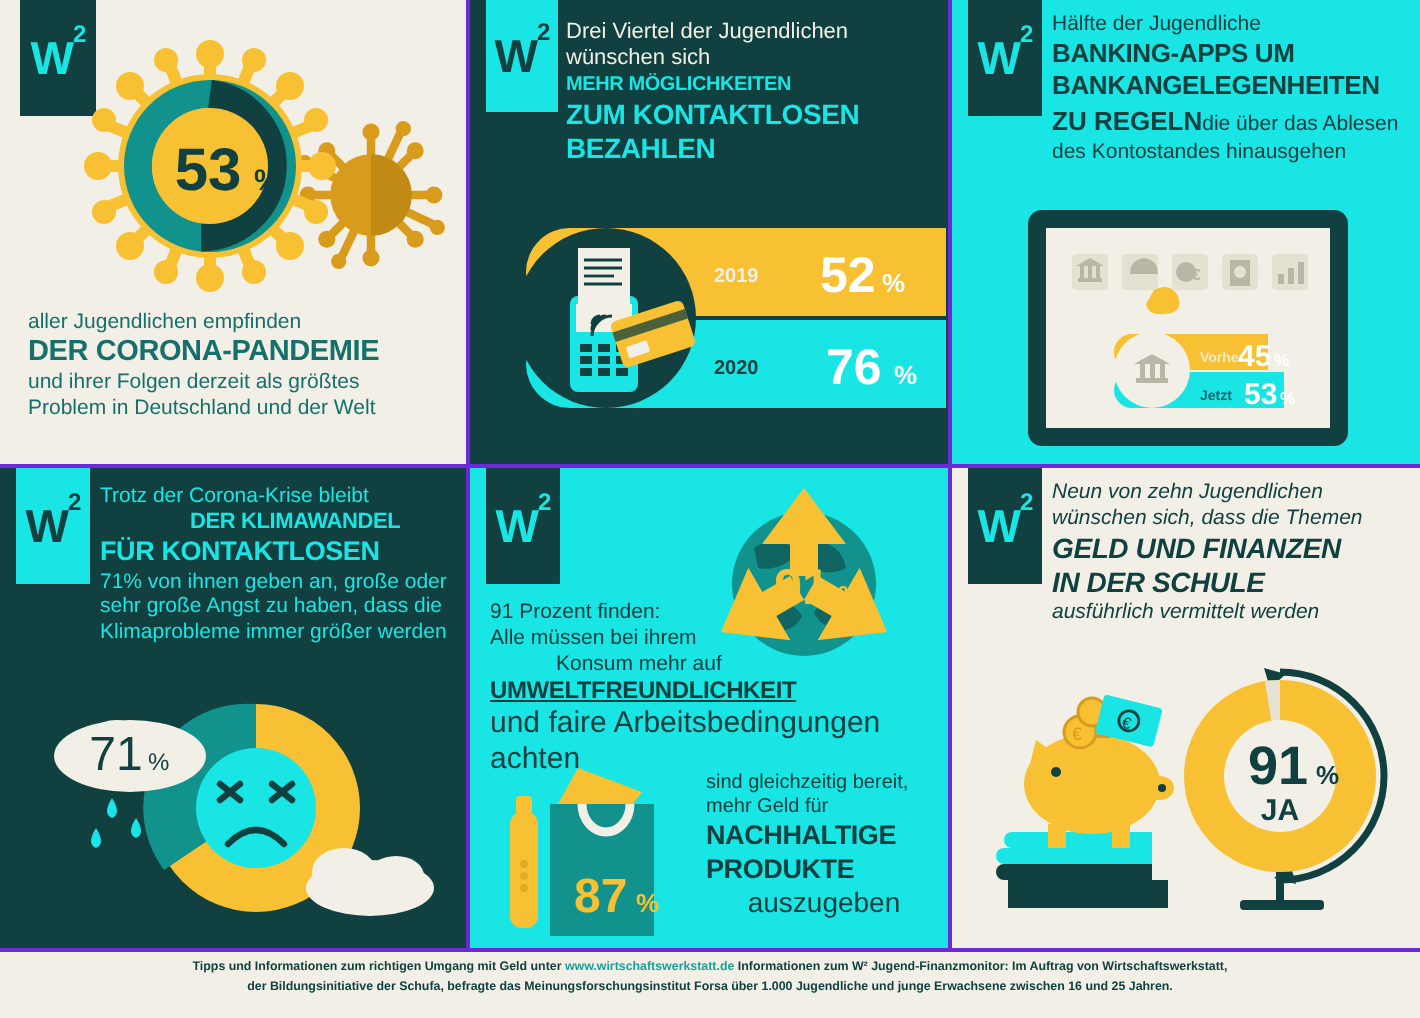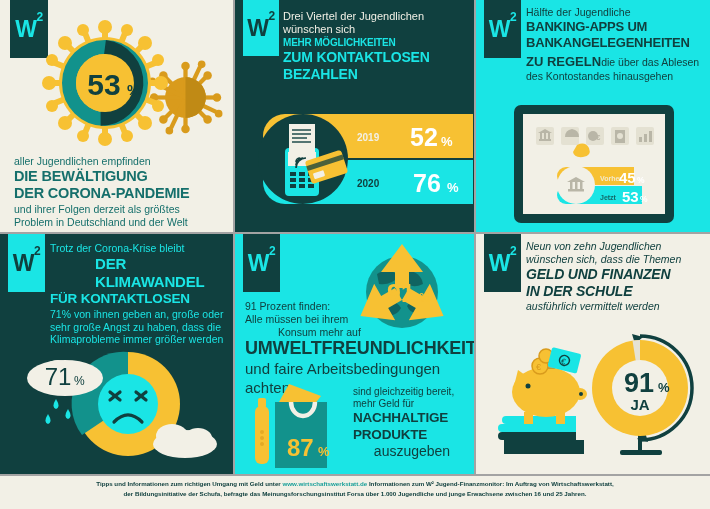--- a/index.html
+++ b/index.html
@@ -3,21 +3,21 @@
 <meta charset="utf-8">
 <style>
   html,body{margin:0;padding:0;}
   body{
     width:710px;height:509px;
     background:#f2f0e6;
     font-family:"Liberation Sans", sans-serif;
     overflow:hidden;
     position:relative;
   }
-  .infographic{position:relative;width:710px;height:509px;background:#a3a3a3;}
+  .infographic{position:relative;width:710px;height:509px;background:#6d28d9;}
 
   
   .panel{position:absolute;overflow:hidden;}
   #p-corona   {left:0;   top:0;   width:233px;height:232px;background:#f2f0e6;}
   #p-contact  {left:235px;top:0;   width:239px;height:232px;background:#10403f;}
   #p-banking  {left:476px;top:0;   width:234px;height:232px;background:#1ae5e5;}
   #p-climate  {left:0;   top:234px;width:233px;height:240px;background:#10403f;}
   #p-eco      {left:235px;top:234px;width:239px;height:240px;background:#1ae5e5;}
   #p-school   {left:476px;top:234px;width:234px;height:240px;background:#f2f0e6;}
   #footer     {left:0;   top:476px;width:710px;height:33px;background:#f2f0e6;}
@@ -160,21 +160,20 @@
 
       <circle cx="85" cy="65" r="36" fill="none" stroke="#12928c" stroke-width="14"></circle>
       <path d="M85 29 A36 36 0 0 1 80.6 100.7" fill="none" stroke="#10403f" stroke-width="14"></path>
       <circle cx="85" cy="65" r="29" fill="#f7c133"></circle>
       <text x="84" y="77" text-anchor="middle" font-family="Liberation Sans, sans-serif" font-size="30" font-weight="bold" fill="#10403f">53</text>
       <text x="107" y="77" font-family="Liberation Sans, sans-serif" font-size="15" font-weight="bold" fill="#10403f">%</text>
     </svg>
 
     <div class="txt" id="corona-text">
       <span class="lead t-light c-dteal">aller Jugendlichen empfinden</span>
-      <span class="big t-bold c-dteal" style="font-size:14.5px;">DIE BEWÄLTIGUNG</span>
       <span class="big t-bold c-dteal" style="font-size:14.5px;">DER CORONA-PANDEMIE</span>
       <span class="lead t-light c-dteal">und ihrer Folgen derzeit als größtes</span>
       <span class="lead t-light c-dteal">Problem in Deutschland und der Welt</span>
     </div>
   </div>
 
   <div class="panel" id="p-contact">
 
     <div class="w2 w2-cyan" style="left:8px;top:0px;width:36px;height:56px;">
       <span class="g"><span>W</span><sup>2</sup></span>
@@ -307,21 +306,21 @@
   </div>
 
   <div class="panel" id="p-climate">
 
     <div class="w2 w2-cyan" style="left:8px;top:0px;width:37px;height:58px;">
       <span class="g"><span>W</span><sup>2</sup></span>
     </div>
 
     <div class="txt" id="climate-head">
       <span class="lead t-light c-cyan" style="font-size:10.5px;">Trotz der Corona-Krise bleibt</span>
-      <span class="big t-bold c-cyan" style="font-size:15px;padding-left:45px;">DER KLIMAWANDEL</span>
+      <span class="big t-bold c-cyan" style="font-size:11px;padding-left:45px;">DER KLIMAWANDEL</span>
       <span class="big t-bold c-cyan" style="font-size:13.5px;">FÜR KONTAKTLOSEN</span>
       <span class="lead t-light c-cyan" style="font-size:10.5px;">71% von ihnen geben an, große oder</span>
       <span class="lead t-light c-cyan" style="font-size:10.5px;">sehr große Angst zu haben, dass die</span>
       <span class="lead t-light c-cyan" style="font-size:10.5px;">Klimaprobleme immer größer werden</span>
     </div>
 
     <svg id="climate-graphic" viewBox="0 0 215 122">
 
       <circle cx="118" cy="58" r="52" fill="#f7c133"></circle>
       <path d="M118 58 L118 6 A52 52 0 0 0 72 89 Z" fill="#12928c"></path>
@@ -375,21 +374,21 @@
         <path d="M61 4 L82 32 L68 32 L68 48 L54 48 L54 32 L40 32 Z" transform="rotate(240 61 52)"></path>
       </g>
       <text x="60" y="62" text-anchor="middle" font-family="Liberation Sans, sans-serif" font-size="25" font-weight="bold" fill="#f7c133">91</text>
       <text x="78" y="62" font-family="Liberation Sans, sans-serif" font-size="13" font-weight="bold" fill="#f7c133">%</text>
     </svg>
 
     <div class="txt" id="eco-text">
       <span class="lead t-light c-teal" style="font-size:10.5px;">91 Prozent finden:</span>
       <span class="lead t-light c-teal" style="font-size:10.5px;">Alle müssen bei ihrem</span>
       <span class="lead t-light c-teal" style="font-size:10.5px;margin-left:33px;">Konsum mehr auf</span>
-      <span class="big t-bold c-teal" style="font-size:18px;">UMWELTFREUNDLICHKEIT</span>
+      <span class="big t-bold c-teal" style="font-size:12px;text-decoration:underline;">UMWELTFREUNDLICHKEIT</span>
       <span class="lead t-light c-teal" style="font-size:15px;">und faire Arbeitsbedingungen achten</span>
     </div>
 
     <svg id="eco-bag" viewBox="0 0 105 92">
       <path d="M44 4 L76 16 L62 34 L34 22 Z" fill="#f7c133"></path>
       <rect x="30" y="22" width="52" height="66" fill="#12928c"></rect>
       <path d="M46 22 a12 14 0 0 0 24 0" fill="none" stroke="#f2f0e6" stroke-width="4.5"></path>
       <rect x="10" y="26" width="14" height="58" rx="6" fill="#f7c133"></rect>
       <rect x="13" y="18" width="8" height="10" rx="2" fill="#f7c133"></rect>
       <g fill="#d99b1c" opacity=".6">

